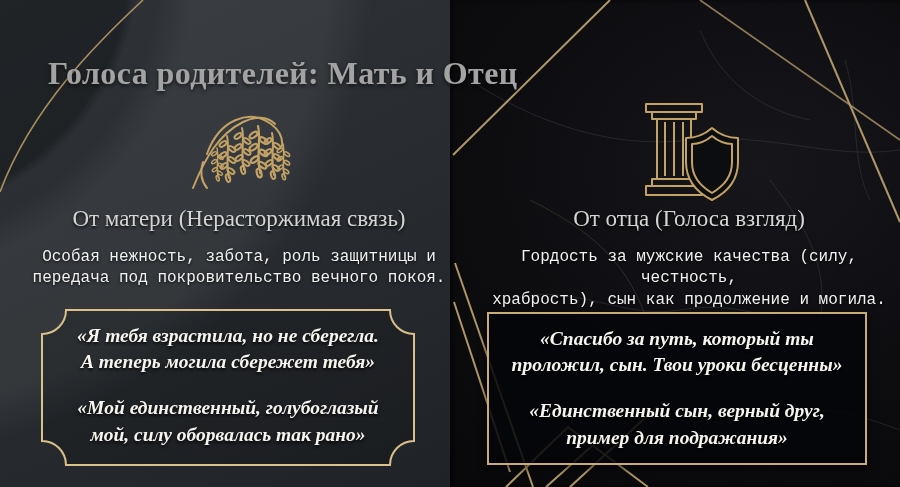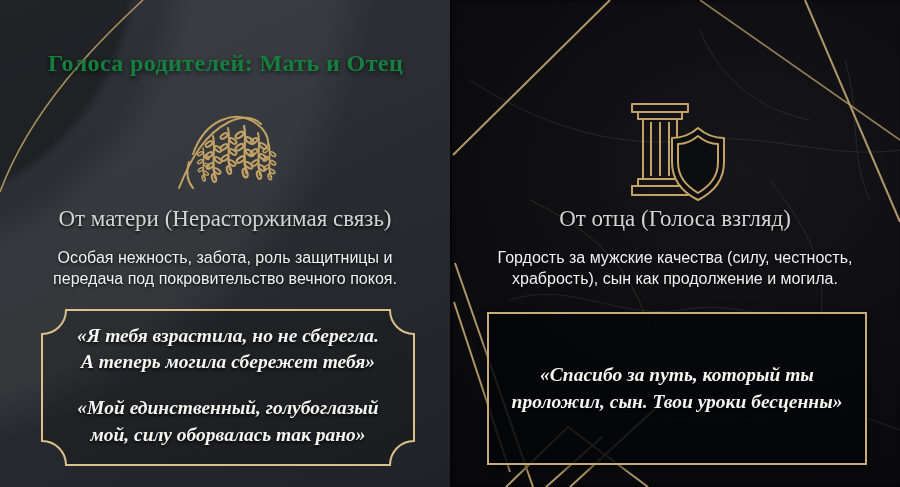--- a/index.html
+++ b/index.html
@@ -1,51 +1,51 @@
 <!DOCTYPE html>
 <html><head>
 <meta charset="utf-8">
 <style>
   html,body{margin:0;padding:0;background:#111;}
   .stage{
     position:relative;width:900px;height:487px;overflow:hidden;
     font-family:"Liberation Serif",serif;
   }
-  .panel{position:absolute;top:0;height:487px;width:450px;overflow:hidden;}
+  .panel{position:absolute;top:0;height:487px;width:450px;overflow:hidden;padding-left:28px;}
   .panel-left{
     left:0;
     background:
       radial-gradient(circle 600px at -120px -40px, rgba(0,0,0,0.30) 0px, rgba(0,0,0,0.30) 250px, rgba(0,0,0,0) 260px),
       radial-gradient(circle 700px at -120px -40px, rgba(255,255,255,0) 280px, rgba(255,255,255,0.055) 315px, rgba(255,255,255,0.055) 450px, rgba(255,255,255,0) 495px),
       linear-gradient(155deg,#2f3338 0%,#282c30 52%,#1f2226 100%);
   }
   .panel-right{
     left:450px;
     background:
       radial-gradient(ellipse 520px 420px at 65% 35%, #16161b 0%, #0c0c0f 60%, #08080a 100%);
     box-shadow:inset 2px 0 4px rgba(0,0,0,0.6);
   }
   .deco{position:absolute;top:0;left:0;z-index:1;pointer-events:none;}
   .slide-title{
     position:absolute;left:48px;top:34px;z-index:6;
-    font-size:24px;font-weight:700;letter-spacing:0.4px;white-space:nowrap;
-    color:#15803d;text-shadow:0 2px 4px rgba(0,0,0,0.65);
+    font-size:32px;font-weight:700;letter-spacing:0.4px;white-space:nowrap;
+    color:#a3a3a3;text-shadow:0 2px 4px rgba(0,0,0,0.65);
   }
   .col-icon{position:absolute;left:50%;transform:translateX(-50%);z-index:3;}
   .icon-willow{top:90px;}
   .icon-column{top:98px;}
   .col-heading{
     position:absolute;top:206px;left:0;width:100%;z-index:3;
     text-align:center;font-size:23px;color:#d4d5d3;
     text-shadow:0 2px 3px rgba(0,0,0,0.8);
   }
   .col-desc{
     position:absolute;top:247px;left:50%;transform:translateX(-50%);z-index:3;
     width:420px;text-align:center;white-space:pre-line;
-    font-family:Liberation Sans, sans-serif;font-size:16px;line-height:1.33;
+    font-family:Liberation Mono, monospace;font-size:16px;line-height:1.33;
     color:#f0f1f0;text-shadow:0 1px 3px rgba(0,0,0,0.85);
   }
   .quote-box{position:absolute;z-index:3;}
   .quote-box-left{left:41px;top:309px;width:374px;height:153px;}
   .frame-svg{position:absolute;inset:0;}
   .quote-box-right{
     left:37px;top:312px;width:380px;height:153px;
     background:rgba(5,6,9,0.86);
     border:2px solid #c9ad74;
     box-shadow:0 3px 8px rgba(0,0,0,0.55), inset 0 0 0 1px rgba(0,0,0,0.5);
@@ -154,19 +154,21 @@
 
     <div class="col-heading">От отца (Голоса взгляд)</div>
 
     <div class="col-desc">Гордость за мужские качества (силу, честность,
 храбрость), сын как продолжение и могила.</div>
 
     <div class="quote-box quote-box-right">
       <div class="quotes">
         <p class="quote">«Спасибо за путь, который ты
 проложил, сын. Твои уроки бесценны»</p>
+        <p class="quote">«Единственный сын, верный друг,
+пример для подражания»</p>
       </div>
     </div>
   </div>
 
   <h1 class="slide-title">Голоса родителей: Мать и Отец</h1>
 
 </div>
 
 </body></html>

